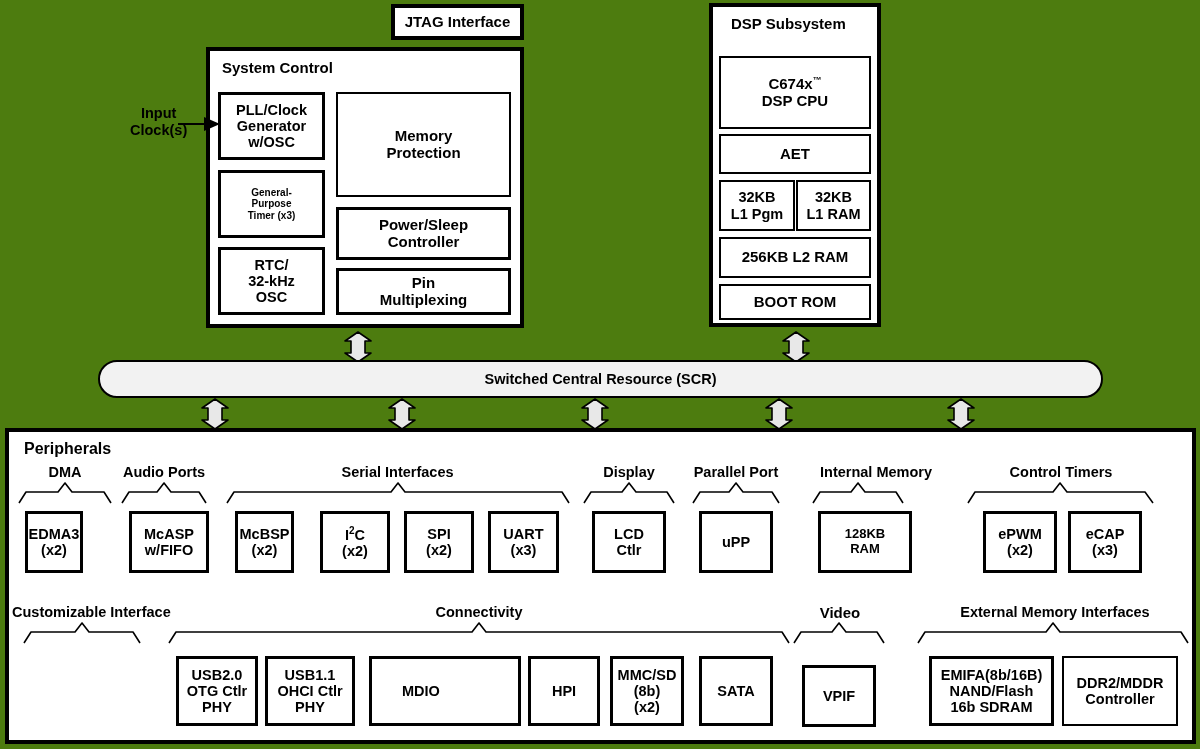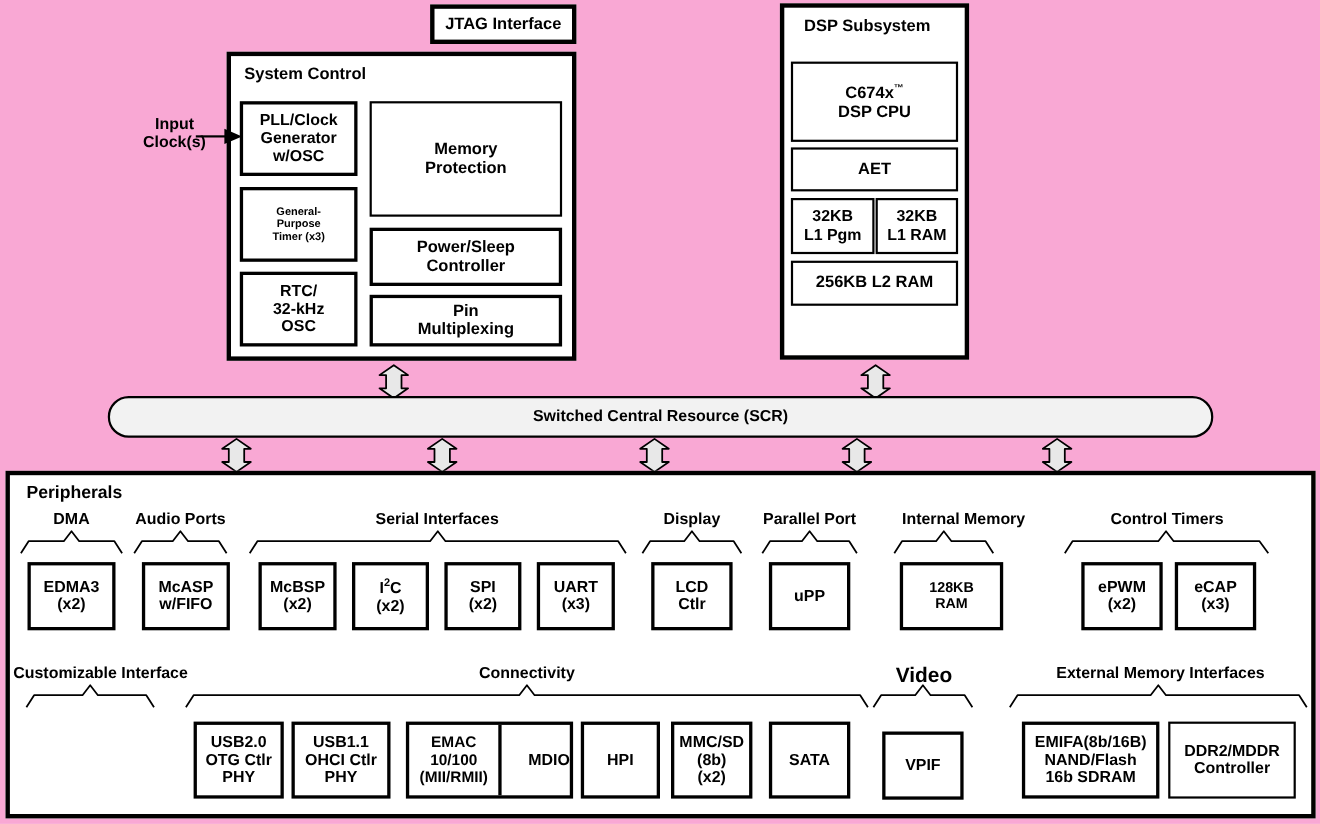--- a/index.html
+++ b/index.html
@@ -5,21 +5,21 @@
   html,body{margin:0;padding:0;background:#ffffff;}
   body{
     font-family:"Liberation Sans", sans-serif;
     color:#000;
   }
   #stage{
     position:relative;
     width:1200px;
     height:749px;
     overflow:hidden;
-    background:#f9a8d4;
+    background:#4d7c0f;
   }
 
   
   .box{
     position:absolute;
     box-sizing:border-box;
     background:#fff;
     border:3px solid #000;
     display:flex;
     align-items:center;
@@ -136,20 +136,23 @@
   </div>
 
   <div class="box thin" style="left:796px;top:180px;width:75px;height:51px;font-size:14.5px;">
     <span>32KB<br>L1 RAM</span>
   </div>
 
   <div class="box thin" style="left:719px;top:237px;width:152px;height:41px;font-size:15px;">
     <span>256KB L2 RAM</span>
   </div>
 
+  <div class="box thin" style="left:719px;top:284px;width:152px;height:36px;font-size:15px;">
+    <span>BOOT ROM</span>
+  </div>
 
   <svg class="s-abs" style="left:341px;top:332px;" width="34" height="30" viewBox="0 0 34 30">
     <polygon points="17,0 30,9 24,9 24,21 30,21 17,30 4,21 10,21 10,9 4,9" fill="#e8e8e8" stroke="#000" stroke-width="1.6" stroke-linejoin="round"></polygon>
   </svg>
   <svg class="s-abs" style="left:779px;top:332px;" width="34" height="30" viewBox="0 0 34 30">
     <polygon points="17,0 30,9 24,9 24,21 30,21 17,30 4,21 10,21 10,9 4,9" fill="#e8e8e8" stroke="#000" stroke-width="1.6" stroke-linejoin="round"></polygon>
   </svg>
 
   <div class="scr" style="left:98px;top:360px;width:1005px;height:38px;font-size:14.5px;border-radius:19px;">
     <span>Switched Central Resource (SCR)</span>
@@ -198,27 +201,27 @@
   <svg class="s-abs" style="left:692px;top:482px;" width="88" height="22" viewBox="0 0 88 22">
     <path d="M1,21 L8,10 L37,10 L44,1 L51,10 L80,10 L87,21" fill="none" stroke="#000" stroke-width="1.6" stroke-linejoin="round"></path>
   </svg>
   <svg class="s-abs" style="left:812px;top:482px;" width="92" height="22" viewBox="0 0 92 22">
     <path d="M1,21 L8,10 L39,10 L46,1 L53,10 L84,10 L91,21" fill="none" stroke="#000" stroke-width="1.6" stroke-linejoin="round"></path>
   </svg>
   <svg class="s-abs" style="left:967px;top:482px;" width="187" height="22" viewBox="0 0 187 22">
     <path d="M1,21 L8,10 L86,10 L93,1 L100,10 L178,10 L186,21" fill="none" stroke="#000" stroke-width="1.6" stroke-linejoin="round"></path>
   </svg>
 
-  <div class="box" style="left:25px;top:511px;width:80px;height:62px;font-size:14.5px;">
+  <div class="box" style="left:25px;top:511px;width:58px;height:62px;font-size:14.5px;">
     <span>EDMA3<br>(x2)</span>
   </div>
   <div class="box" style="left:129px;top:511px;width:80px;height:62px;font-size:14.5px;">
     <span>McASP<br>w/FIFO</span>
   </div>
-  <div class="box" style="left:235px;top:511px;width:71px;height:62px;font-size:14.5px;justify-content:center;">
+  <div class="box" style="left:235px;top:511px;width:59px;height:62px;font-size:14.5px;justify-content:center;">
     <span>McBSP<br>(x2)</span>
   </div>
   <div class="box" style="left:320px;top:511px;width:70px;height:62px;font-size:14.5px;">
     <span>I<sup style="font-size:10px;">2</sup>C<br>(x2)</span>
   </div>
   <div class="box" style="left:404px;top:511px;width:70px;height:62px;font-size:14.5px;">
     <span>SPI<br>(x2)</span>
   </div>
   <div class="box" style="left:488px;top:511px;width:71px;height:62px;font-size:14.5px;">
     <span>UART<br>(x3)</span>
@@ -234,21 +237,21 @@
   </div>
   <div class="box" style="left:983px;top:511px;width:74px;height:62px;font-size:14.5px;">
     <span>ePWM<br>(x2)</span>
   </div>
   <div class="box" style="left:1068px;top:511px;width:74px;height:62px;font-size:14.5px;">
     <span>eCAP<br>(x3)</span>
   </div>
 
   <div class="plain" style="left:12px;top:604px;font-size:14.5px;">Customizable Interface</div>
   <div class="grouplabel" style="left:170px;top:604px;width:618px;font-size:14.5px;">Connectivity</div>
-  <div class="grouplabel" style="left:790px;top:604px;width:100px;font-size:19px;">Video</div>
+  <div class="grouplabel" style="left:790px;top:604px;width:100px;font-size:15px;">Video</div>
   <div class="grouplabel" style="left:920px;top:604px;width:270px;font-size:14.5px;">External Memory Interfaces</div>
 
   <svg class="s-abs" style="left:23px;top:622px;" width="118" height="22" viewBox="0 0 118 22">
     <path d="M1,21 L8,10 L52,10 L59,1 L66,10 L110,10 L117,21" fill="none" stroke="#000" stroke-width="1.6" stroke-linejoin="round"></path>
   </svg>
   <svg class="s-abs" style="left:168px;top:622px;" width="622" height="22" viewBox="0 0 622 22">
     <path d="M1,21 L8,10 L304,10 L311,1 L318,10 L614,10 L621,21" fill="none" stroke="#000" stroke-width="1.6" stroke-linejoin="round"></path>
   </svg>
   <svg class="s-abs" style="left:793px;top:622px;" width="92" height="22" viewBox="0 0 92 22">
     <path d="M1,21 L8,10 L39,10 L46,1 L53,10 L84,10 L91,21" fill="none" stroke="#000" stroke-width="1.6" stroke-linejoin="round"></path>
@@ -259,24 +262,21 @@
 
 
   <div class="box" style="left:176px;top:656px;width:82px;height:70px;font-size:14.5px;">
     <span>USB2.0<br>OTG Ctlr<br>PHY</span>
   </div>
   <div class="box" style="left:265px;top:656px;width:90px;height:70px;font-size:14.5px;">
     <span>USB1.1<br>OHCI Ctlr<br>PHY</span>
   </div>
 
   <div class="box" style="left:369px;top:656px;width:152px;height:70px;padding:0;">
-    <div style="width:81px;height:100%;display:flex;align-items:center;justify-content:center;border-right:3px solid #000;font-size:14px;">
-      <span>EMAC<br>10/100<br>(MII/RMII)</span>
-    </div>
-    <div style="flex:1;height:100%;display:flex;align-items:center;justify-content:flex-end;font-size:14.5px;">
+    <div style="flex:1;height:100%;display:flex;align-items:center;justify-content:flex-start;font-size:14.5px;padding-left:30px;">
       <span>MDIO</span>
     </div>
   </div>
 
   <div class="box" style="left:528px;top:656px;width:72px;height:70px;font-size:14.5px;">
     <span>HPI</span>
   </div>
   <div class="box" style="left:610px;top:656px;width:74px;height:70px;font-size:14.5px;">
     <span>MMC/SD<br>(8b)<br>(x2)</span>
   </div>

